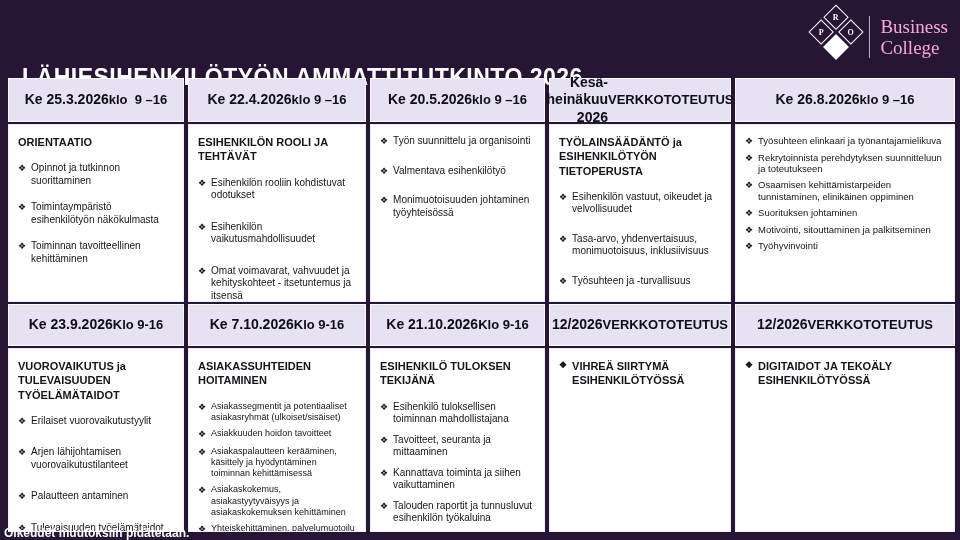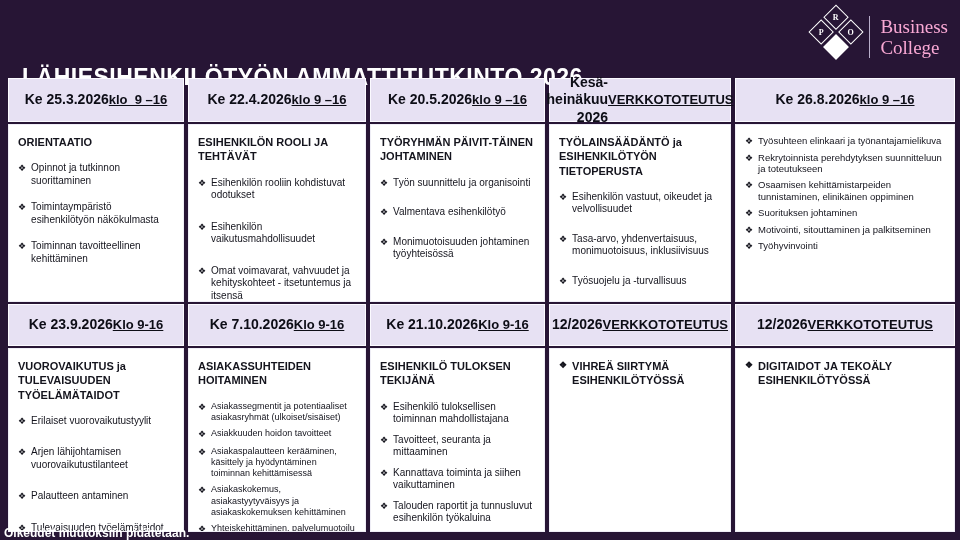--- a/index.html
+++ b/index.html
@@ -32,21 +32,21 @@
     grid-template-columns:176px 178px 175px 182px 220px;
     grid-template-rows:44px 178px 42px 184px;
     column-gap:4px; row-gap:2px;
   }
   .hdr {
     background:#e7e1f3; border:1.5px solid #fbfaff;
     display:flex; flex-direction:row; align-items:center; justify-content:center;
     text-align:right; color:#0d0d16; font-weight:bold;
   }
   .hdr .l1 { font-size:14px; line-height:1.25; }
-  .hdr .l2 { font-size:13px; line-height:1.2;text-decoration:underline; }
+  .hdr .l2 { font-size:13px; line-height:1.2; }
   .card-body {
     background:#ffffff; border:1px solid #efeef6; color:#14141d;
     padding:10px 10px 6px 9px; overflow:hidden;
   }
   .card-title { font-weight:bold; font-size:11px; line-height:1.3; margin-bottom:13px; }
   .bullets { display:flex; flex-direction:column; }
   .bullet { display:flex; gap:5px; font-size:10px; line-height:1.25; }
   .bullet .glyph { flex:0 0 auto; font-size:9px; line-height:1.4; }
   .g3  .bullets { row-gap:4px; }
   .g5  .bullets { row-gap:5px; }
@@ -138,21 +138,20 @@
           <span class="glyph">❖</span>
           <span>Esihenkilön vaikutusmahdollisuudet</span>
         </div>
         <div class="bullet">
           <span class="glyph">❖</span>
           <span>Omat voimavarat, vahvuudet ja kehityskohteet - itsetuntemus ja itsensä</span>
         </div>
       </div>
   </div>
   <div class="card-body g16">
-    <div class="card-title">TYÖRYHMÄN PÄIVIT-TÄINEN JOHTAMINEN</div>
     <div class="bullets">
         <div class="bullet">
           <span class="glyph">❖</span>
           <span>Työn suunnittelu ja organisointi</span>
         </div>
         <div class="bullet">
           <span class="glyph">❖</span>
           <span>Valmentava esihenkilötyö</span>
         </div>
         <div class="bullet">
@@ -167,21 +166,21 @@
         <div class="bullet">
           <span class="glyph">❖</span>
           <span>Esihenkilön vastuut, oikeudet  ja velvollisuudet</span>
         </div>
         <div class="bullet">
           <span class="glyph">❖</span>
           <span>Tasa-arvo, yhdenvertaisuus, monimuotoisuus, inklusiivisuus</span>
         </div>
         <div class="bullet">
           <span class="glyph">❖</span>
-          <span>Työsuojelu ja -turvallisuus</span>
+          <span>Työsuhteen ja -turvallisuus</span>
         </div>
       </div>
   </div>
   <div class="card-body g3 f9">
     <div class="bullets">
         <div class="bullet">
           <span class="glyph">❖</span>
           <span>Työsuhteen elinkaari  ja työnantajamielikuva</span>
         </div>
         <div class="bullet">

